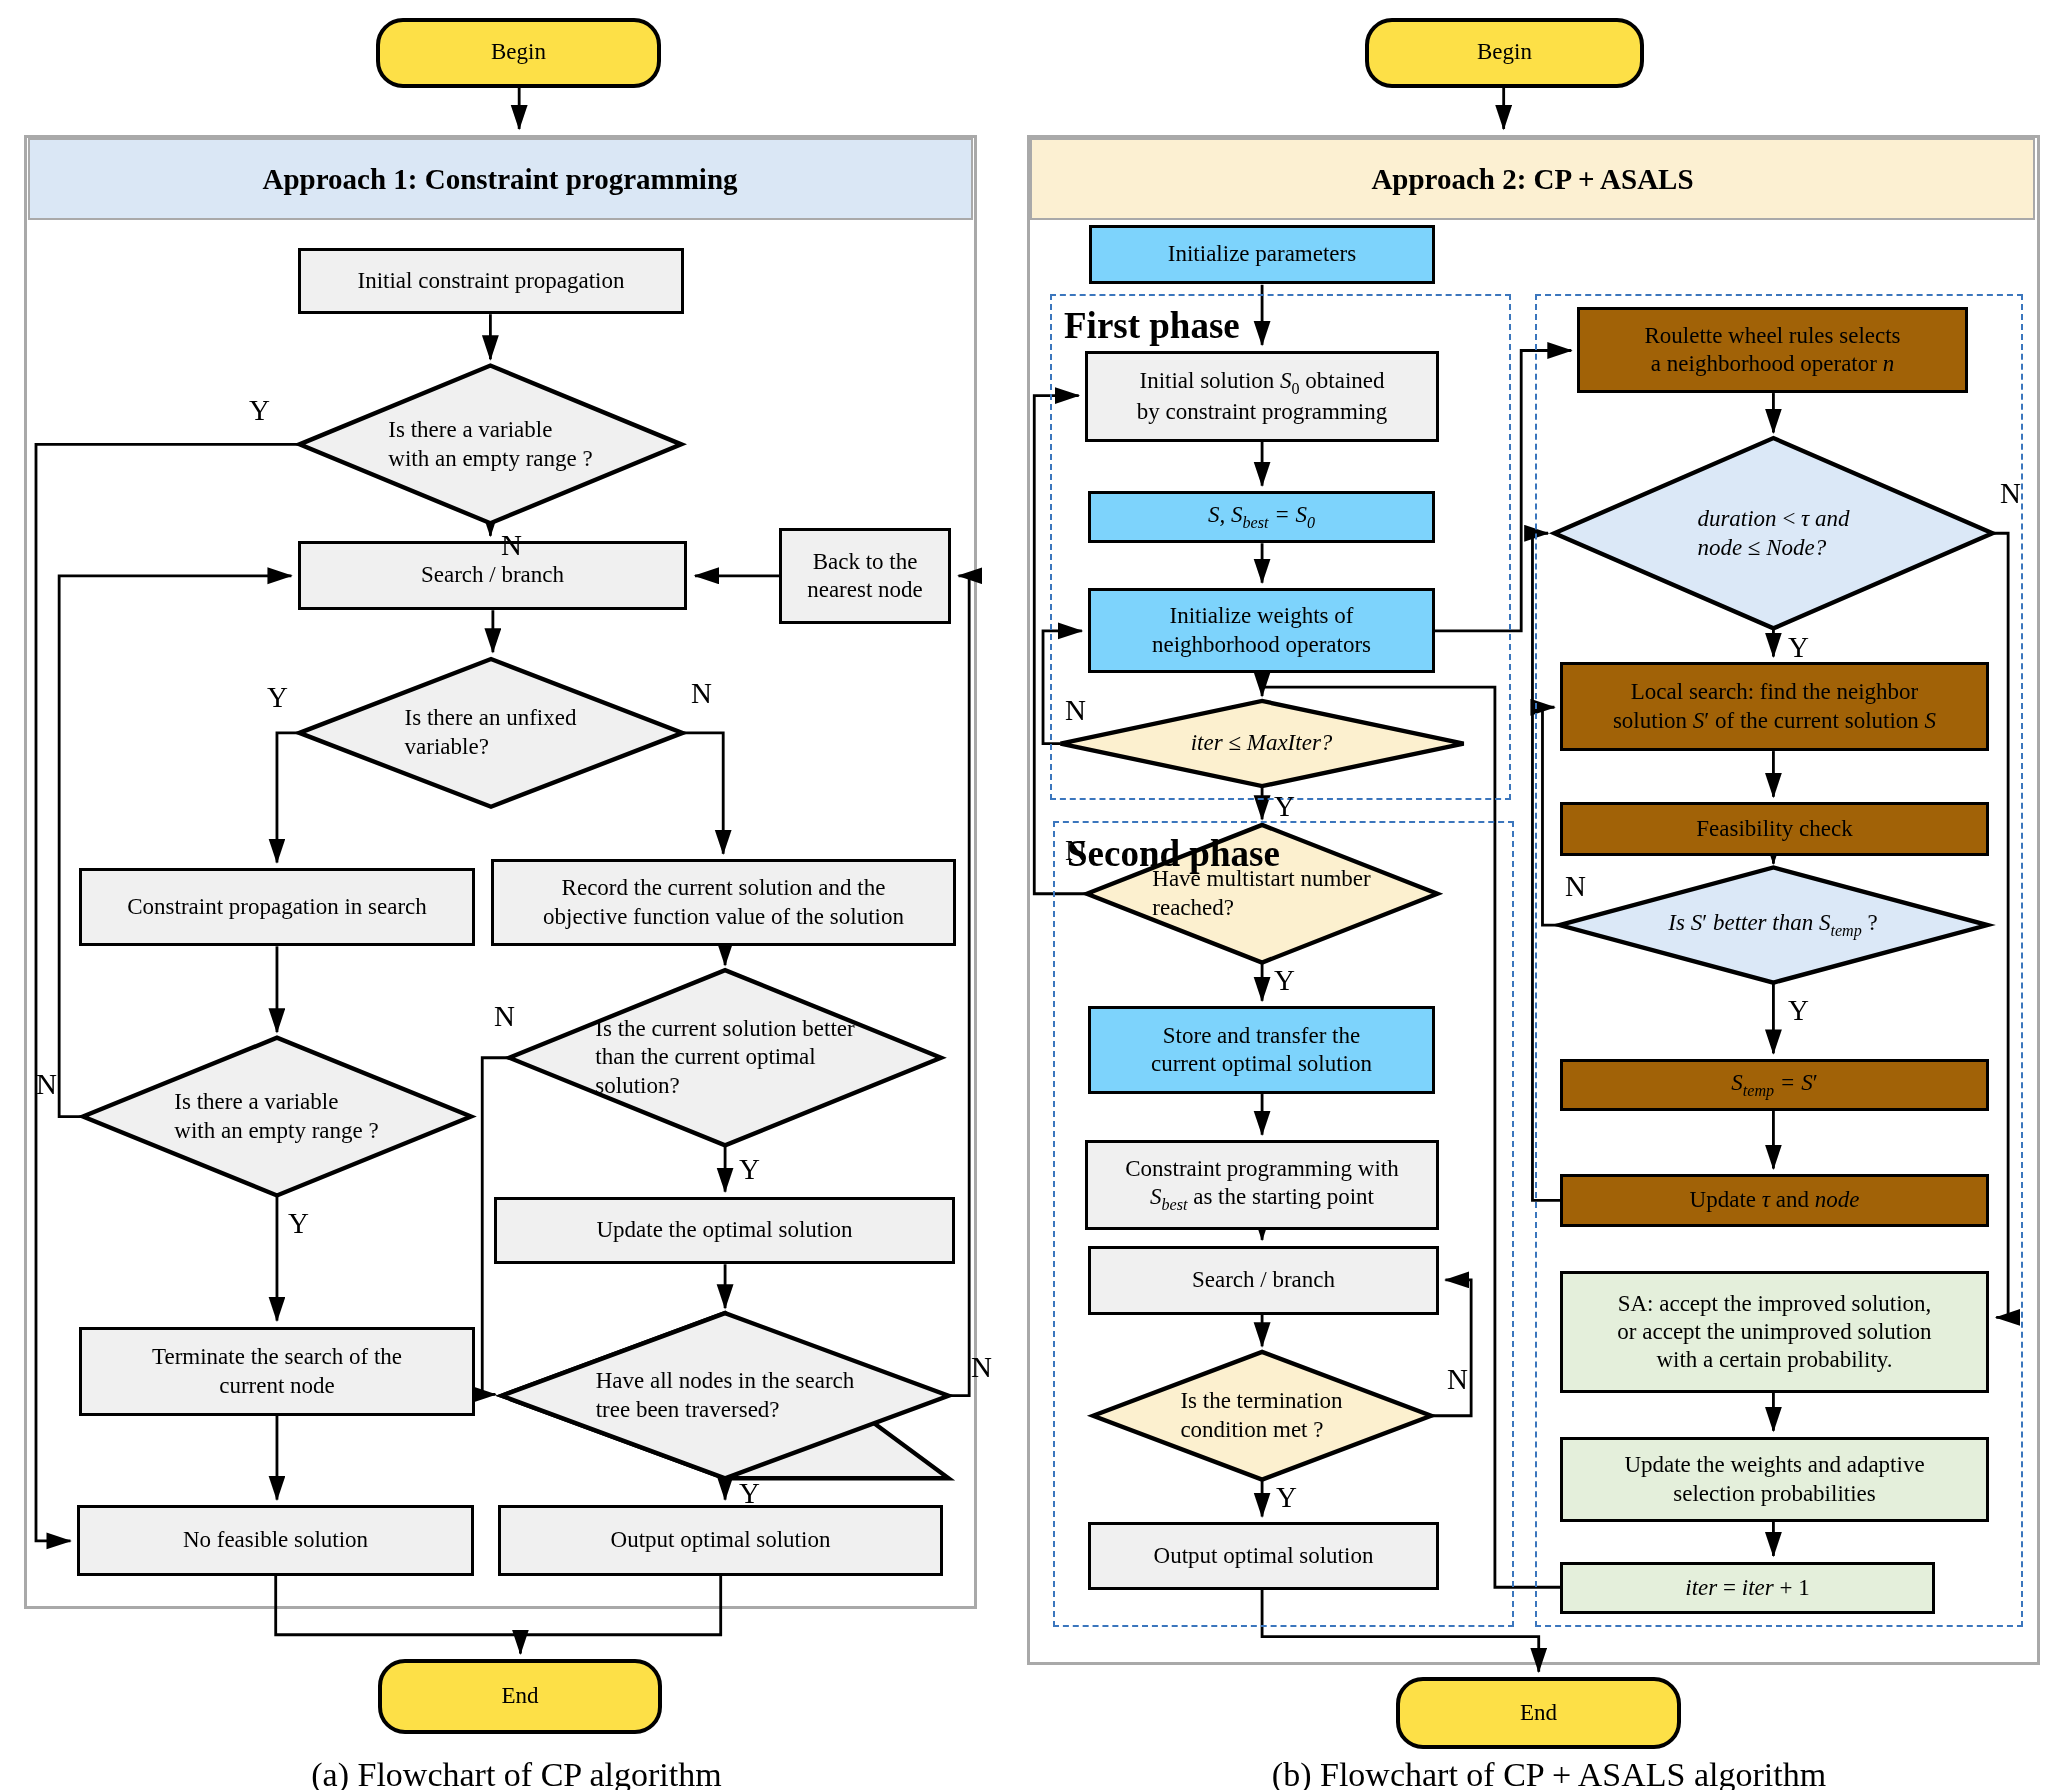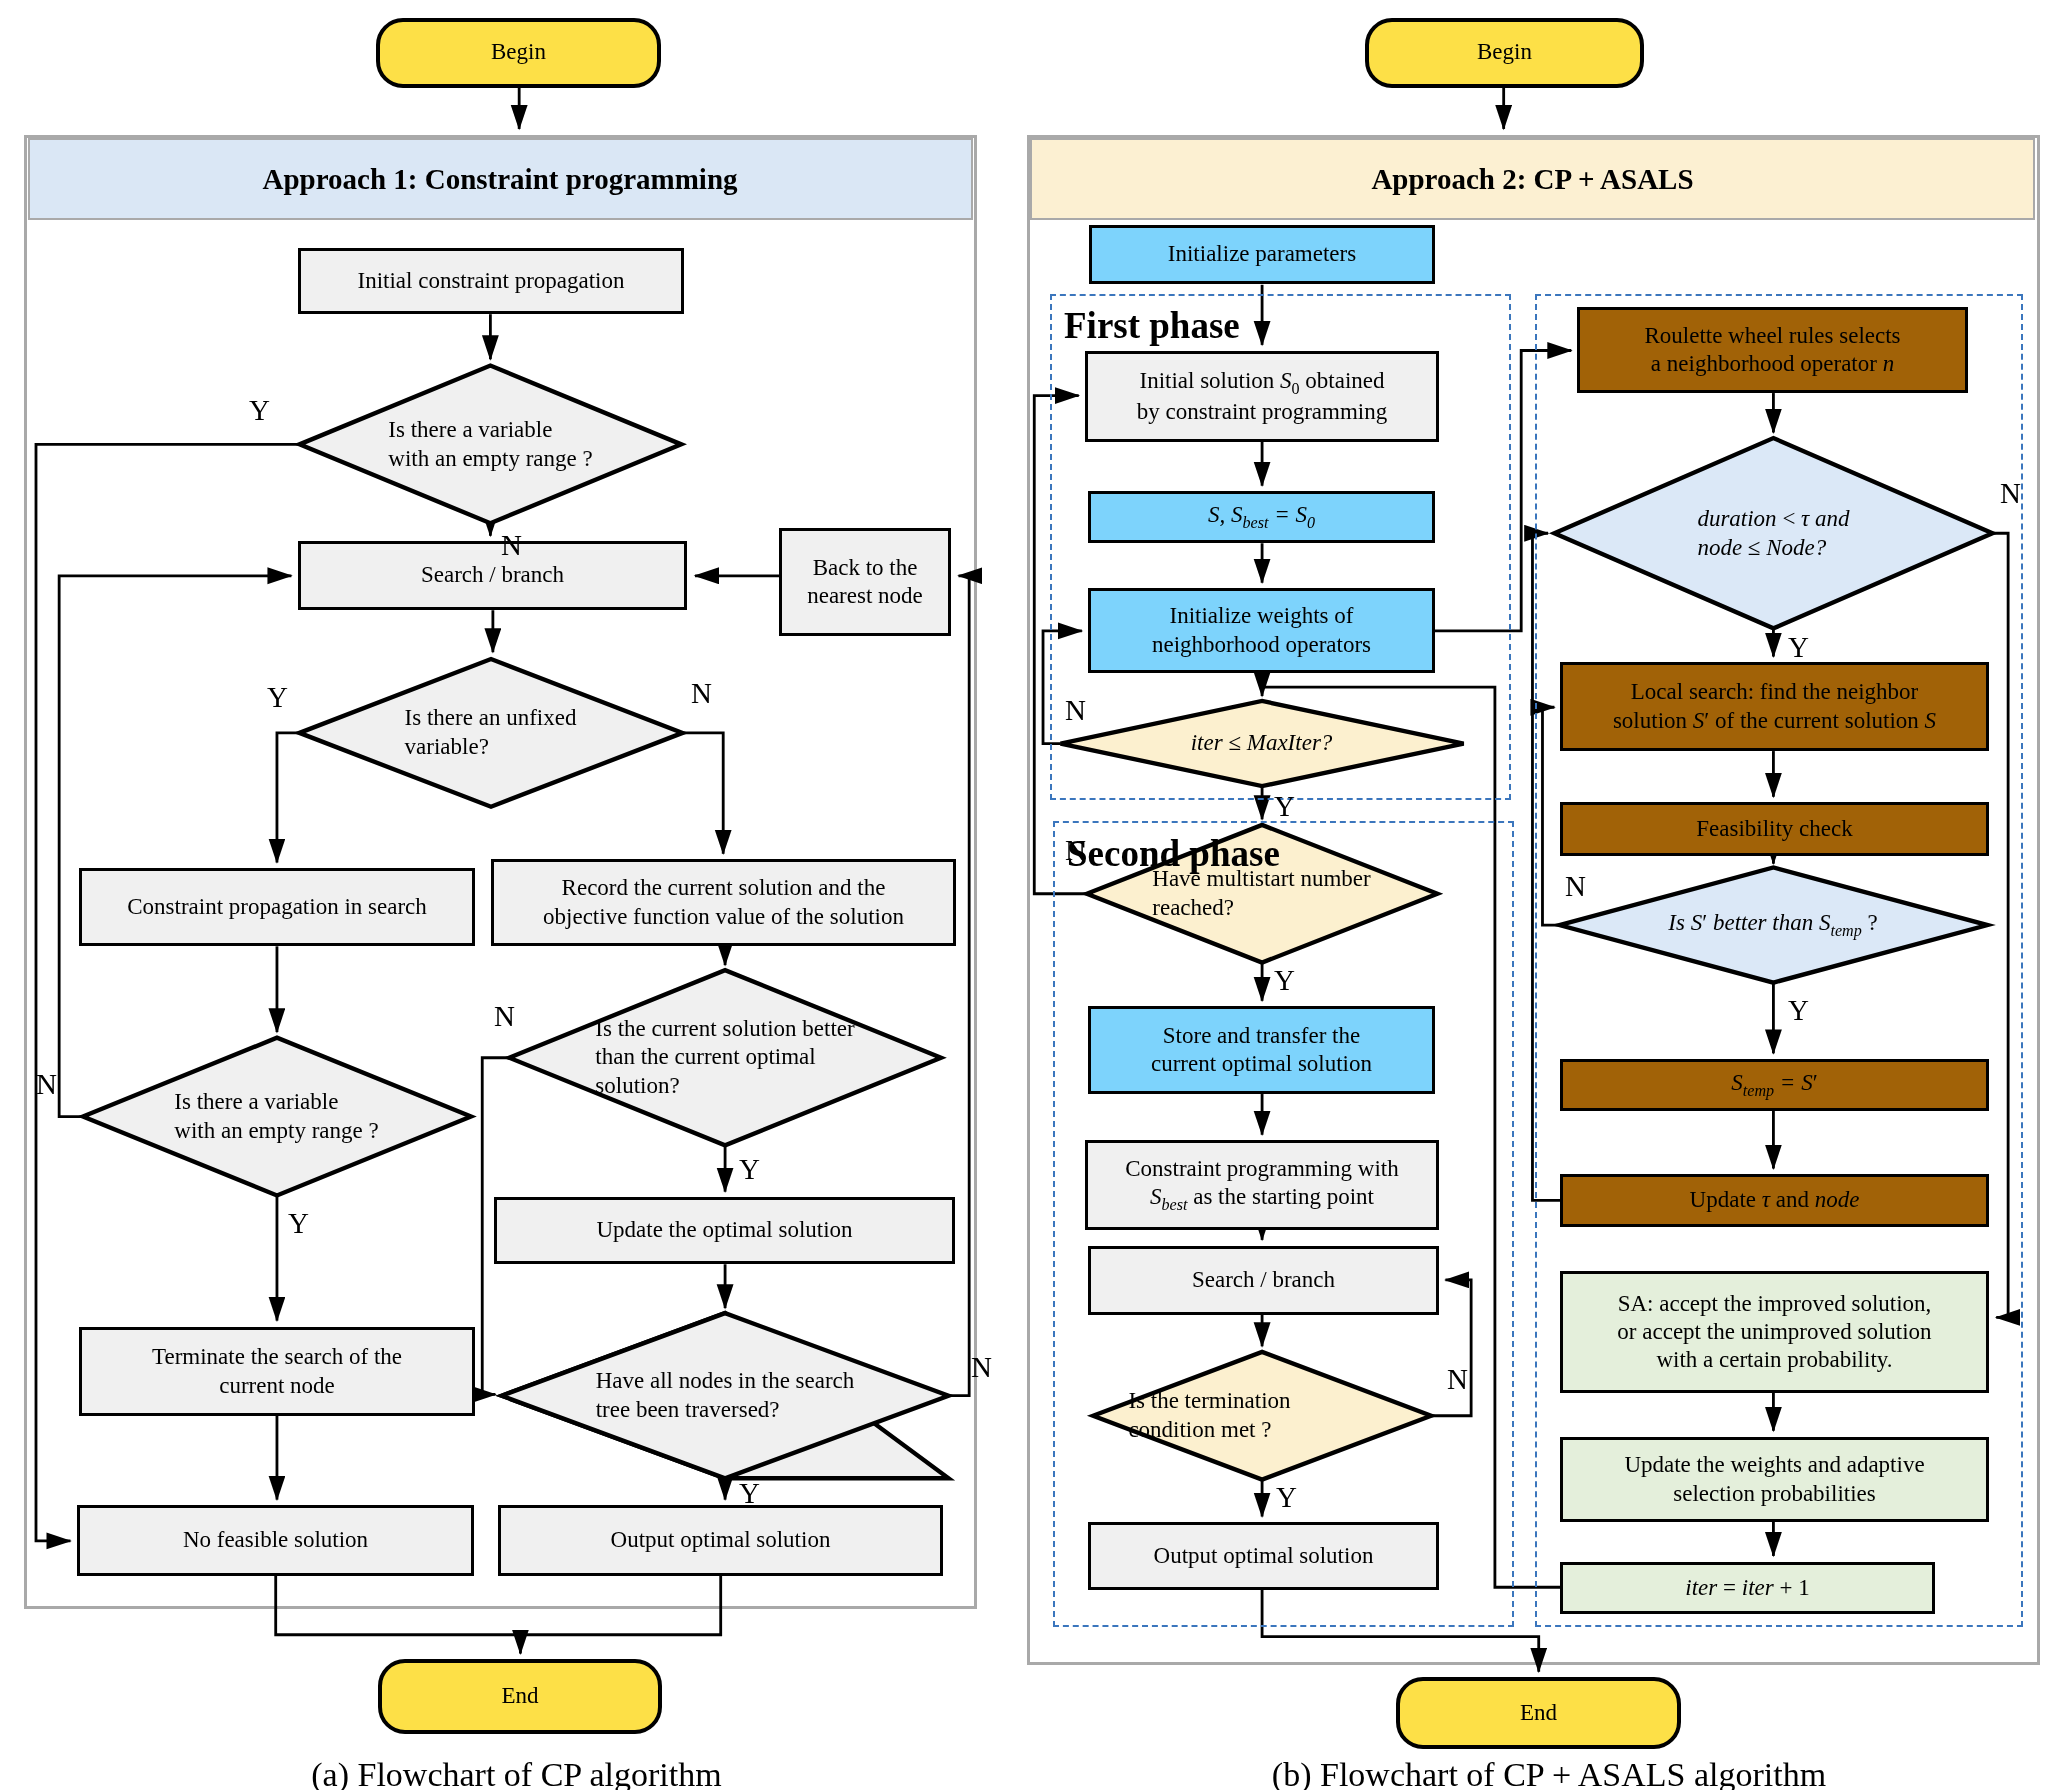--- a/index.html
+++ b/index.html
@@ -123,21 +123,21 @@
 
   <div class="dt" style="left:334px;top:382px;width:313px;height:125px">
       <span>Is there a variable
 with an empty range ?</span>
     </div>
 
   <div class="n lg" style="left:298px;top:541px;width:389px;height:69px">
       <span>Search / branch</span>
     </div>
 
-  <div class="n lg" style="left:779px;top:528px;width:172px;height:108px">
+  <div class="n lg" style="left:779px;top:528px;width:172px;height:96px">
       <span>Back to the
 nearest node</span>
     </div>
 
   <div class="dt" style="left:334px;top:670px;width:313px;height:125px">
       <span>Is there an unfixed
 variable?</span>
     </div>
 
   <div class="n lg" style="left:79px;top:868px;width:396px;height:78px">
@@ -247,21 +247,21 @@
     </div>
 
   <div class="n lg" style="left:1085px;top:1140px;width:354px;height:90px">
       <span>Constraint programming with<br><i>S</i><sub><i>best</i></sub> as the starting point</span>
     </div>
 
   <div class="n lg" style="left:1088px;top:1246px;width:351px;height:69px">
       <span>Search / branch</span>
     </div>
 
-  <div class="dt" style="left:1053px;top:1353px;width:313px;height:125px">
+  <div class="dt" style="left:1105px;top:1353px;width:313px;height:125px">
       <span>Is the termination
 condition met ?</span>
     </div>
 
   <div class="n lg" style="left:1088px;top:1522px;width:351px;height:68px">
       <span>Output optimal solution</span>
     </div>
 
   <div class="n bl" style="left:1577px;top:307px;width:391px;height:86px">
       <span>Roulette wheel rules selects<br>a neighborhood operator <i>n</i></span>

